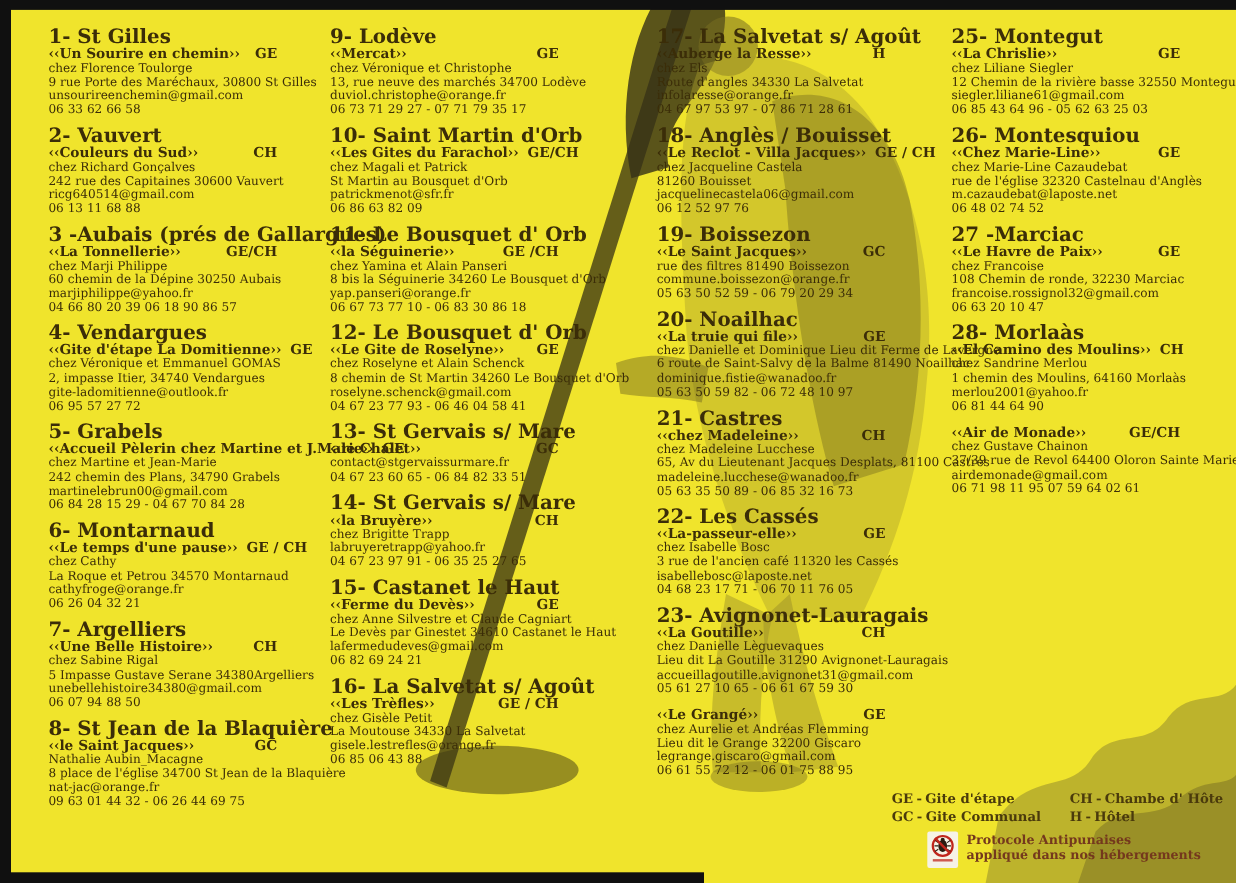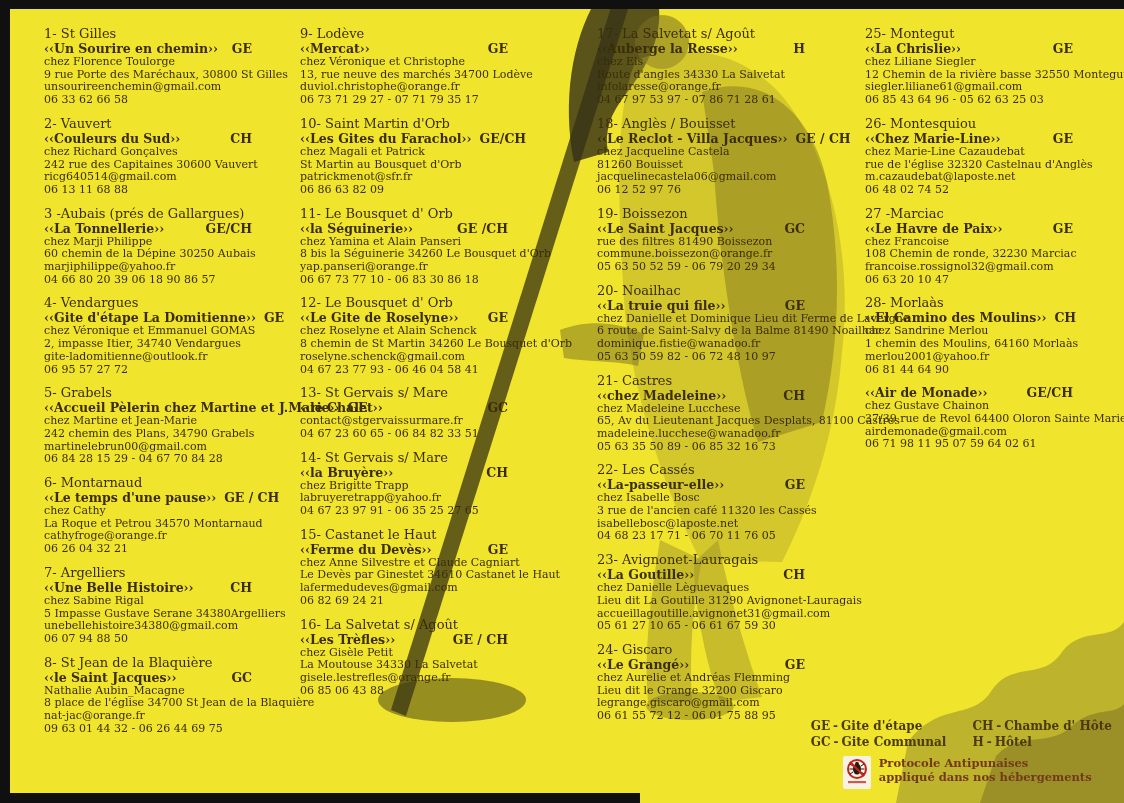--- a/index.html
+++ b/index.html
@@ -13,21 +13,21 @@
   .frame-top{position:absolute;top:0;left:0;width:1124px;height:9px;background:#101010;z-index:3;}
   .frame-bottom{position:absolute;bottom:0;left:0;width:640px;height:10px;background:#101010;z-index:3;}
   .frame-left{position:absolute;top:0;left:0;width:10px;height:803px;background:#101010;z-index:3;}
   .content{position:relative;z-index:2;}
   .col{position:absolute;top:26px;}
   .col-0{left:44px;width:252px;}
   .col-1{left:300px;width:288px;}
   .col-2{left:597px;width:262px;}
   .col-3{left:865px;width:250px;}
   .entry{margin-bottom:9px;}
-  .entry-title{font-weight:normal;font-size:13px;line-height:15px;white-space:nowrap;}
+  .entry-title{font-weight:bold;font-size:18px;line-height:15px;white-space:nowrap;}
   .name-row{display:flex;justify-content:space-between;align-items:baseline;font-weight:bold;font-size:12.5px;line-height:15px;width:208px;}
   .gite-name{white-space:nowrap;margin-right:8px;}
   .gite-type{white-space:nowrap;}
   .line{font-size:11px;line-height:12.7px;white-space:nowrap;}
   .legend{position:absolute;right:12px;bottom:14px;z-index:4;}
   .legend-codes{display:grid;grid-template-columns:auto auto;column-gap:26px;row-gap:2px;
     font-weight:bold;font-size:12px;line-height:14px;color:#4a3a0c;}
   .legend-item{white-space:nowrap;}
   .legend-item .dash{padding:0 3px;}
   .protocol{display:flex;align-items:flex-start;margin-top:7px;gap:8px;padding-left:32px;}
@@ -362,21 +362,20 @@
       <span class="gite-type">CH</span>
     </div>
     <div>
           <div class="line">chez Danielle  Lèguevaques</div>
           <div class="line">Lieu dit La Goutille 31290   Avignonet-Lauragais</div>
           <div class="line">accueillagoutille.avignonet31@gmail.com</div>
           <div class="line">05 61 27 10 65   -   06  61 67 59 30</div>
         </div>
   </div>
       <div class="entry">
-    <div class="entry-title">24- Giscaro</div>
     <div class="name-row">
       <span class="gite-name">‹‹Le Grangé››</span>
       <span class="gite-type">GE</span>
     </div>
     <div>
           <div class="line">chez Aurelie et Andréas   Flemming</div>
           <div class="line">Lieu dit le Grange 32200 Giscaro</div>
           <div class="line">legrange.giscaro@gmail.com</div>
           <div class="line">06 61 55 72 12  - 06 01 75 88 95</div>
         </div>

